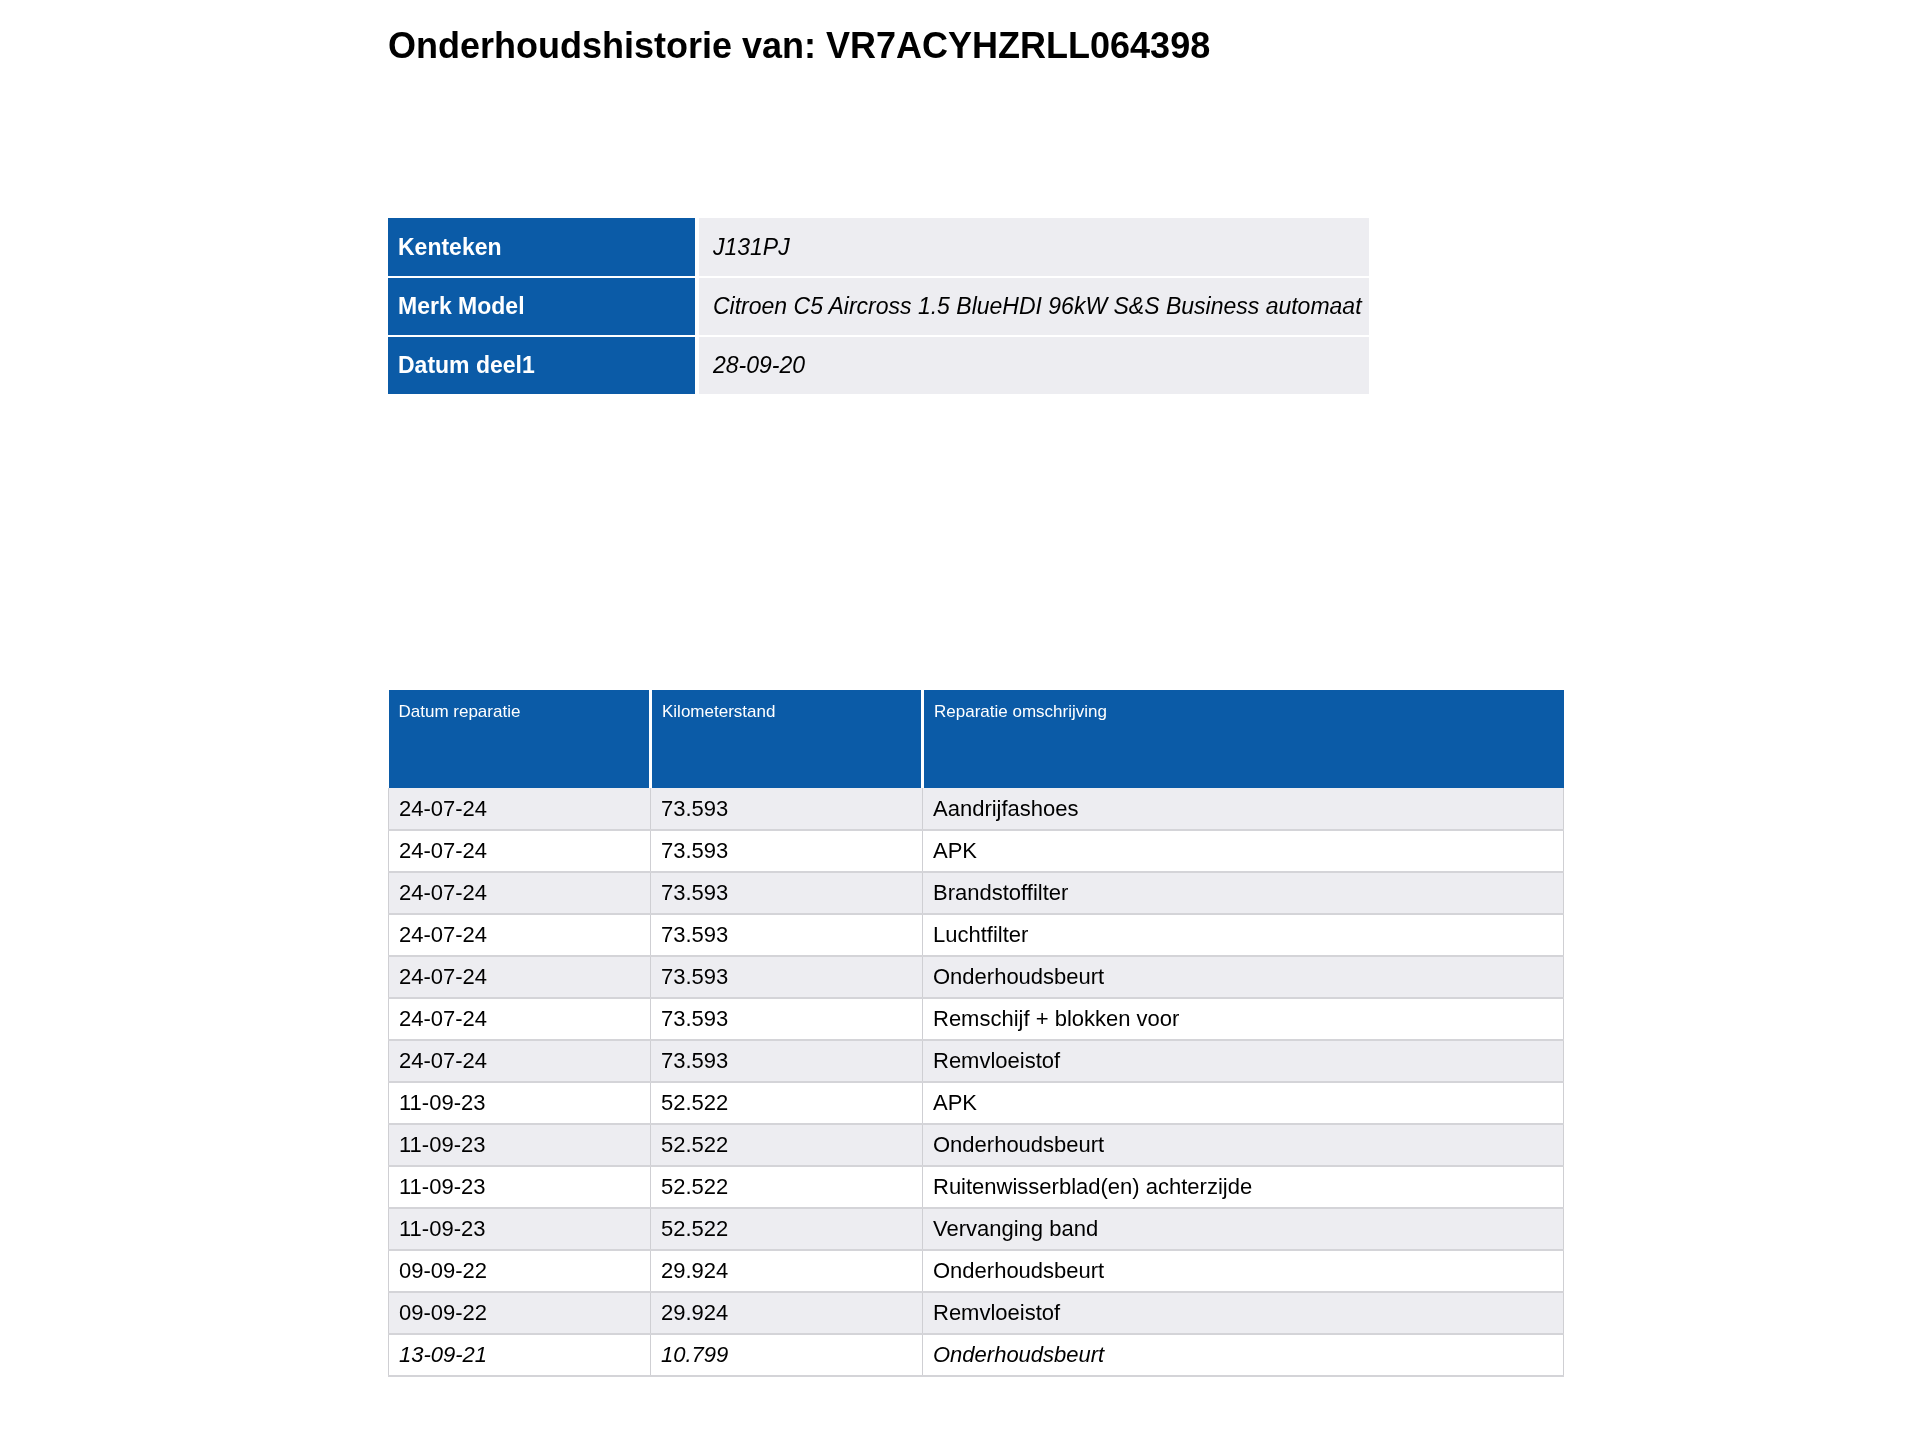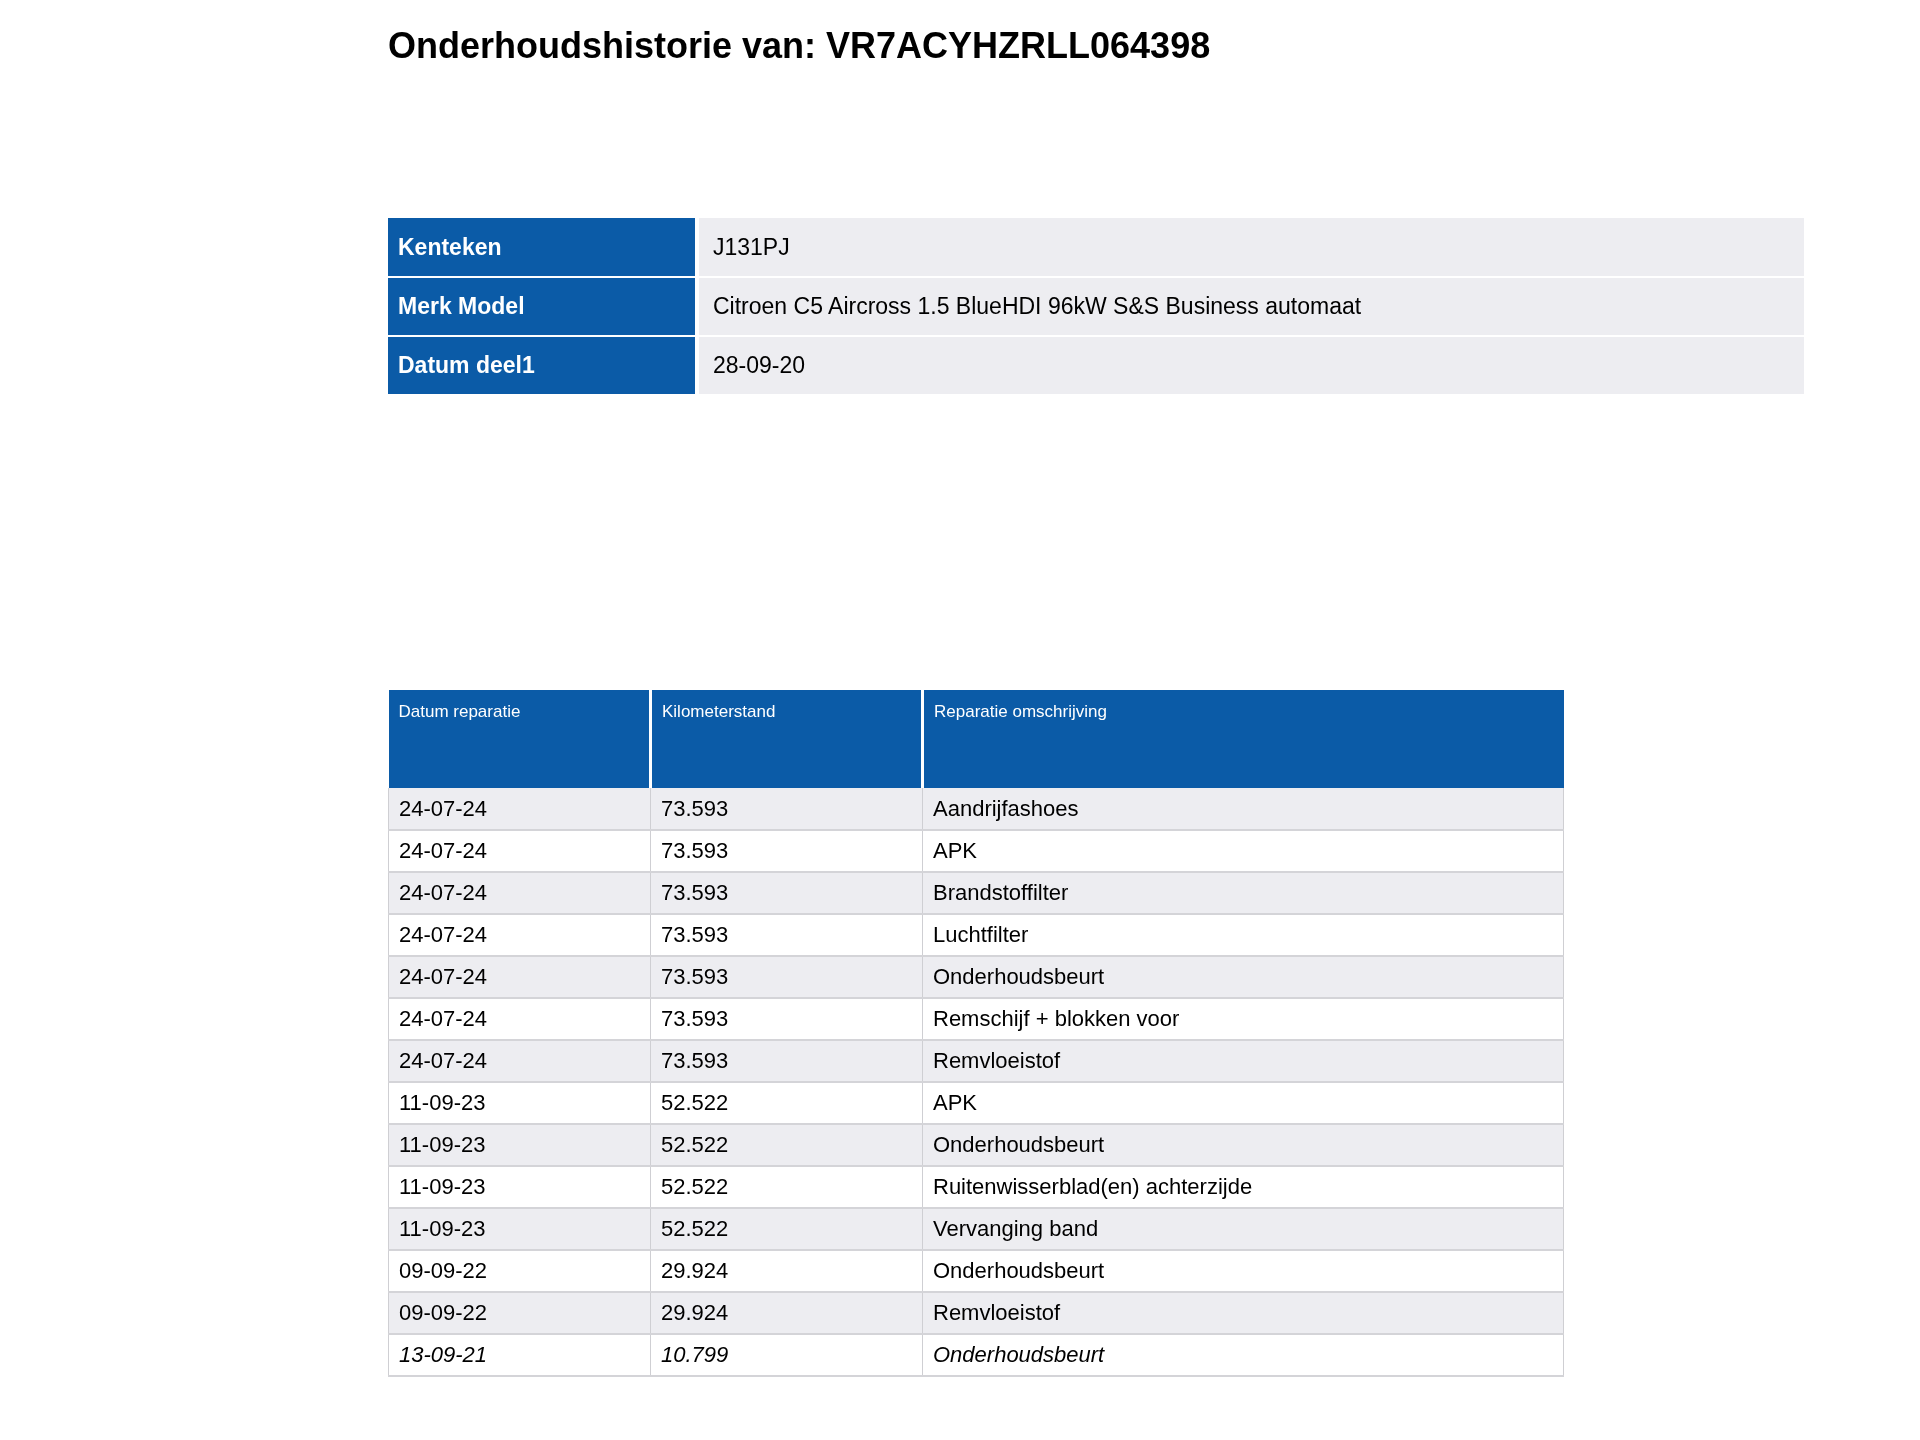--- a/index.html
+++ b/index.html
@@ -20,34 +20,34 @@
   
   .title{
     position:absolute;left:388px;top:24px;margin:0;
     font-size:36px;font-weight:bold;line-height:1.2;color:var(--text);
     letter-spacing:0px;
   }
 
   
   table{border-collapse:collapse;}
   .info-table{
-    position:absolute;left:388px;top:218px;width:1416px;
+    position:absolute;left:388px;top:218px;width:981px;
     table-layout:fixed;
     padding-left:36px;
   }
   .info-table th{
     width:309px;background:var(--header-blue);color:var(--header-text);
     font-weight:bold;font-size:23px;text-align:left;
     padding:0 0 0 10px;height:59px;vertical-align:middle;
     border-right:4px solid #ffffff;border-bottom:2px solid #ffffff;
   }
   .info-table td{
     background:var(--row-alt);font-size:23px;
     padding:0 0 0 14px;height:59px;vertical-align:middle;
-    border-bottom:2px solid #ffffff;white-space:nowrap;overflow:hidden;
+    border-bottom:2px solid #ffffff;white-space:nowrap;overflow:hidden;font-style:italic;
   }
 
   
   .hist-table{
     position:absolute;left:388px;top:690px;width:1175px;
     table-layout:fixed;
   }
   .hist-table col.c1{width:262px;}
   .hist-table col.c2{width:272px;}
   .hist-table col.c3{width:641px;}

